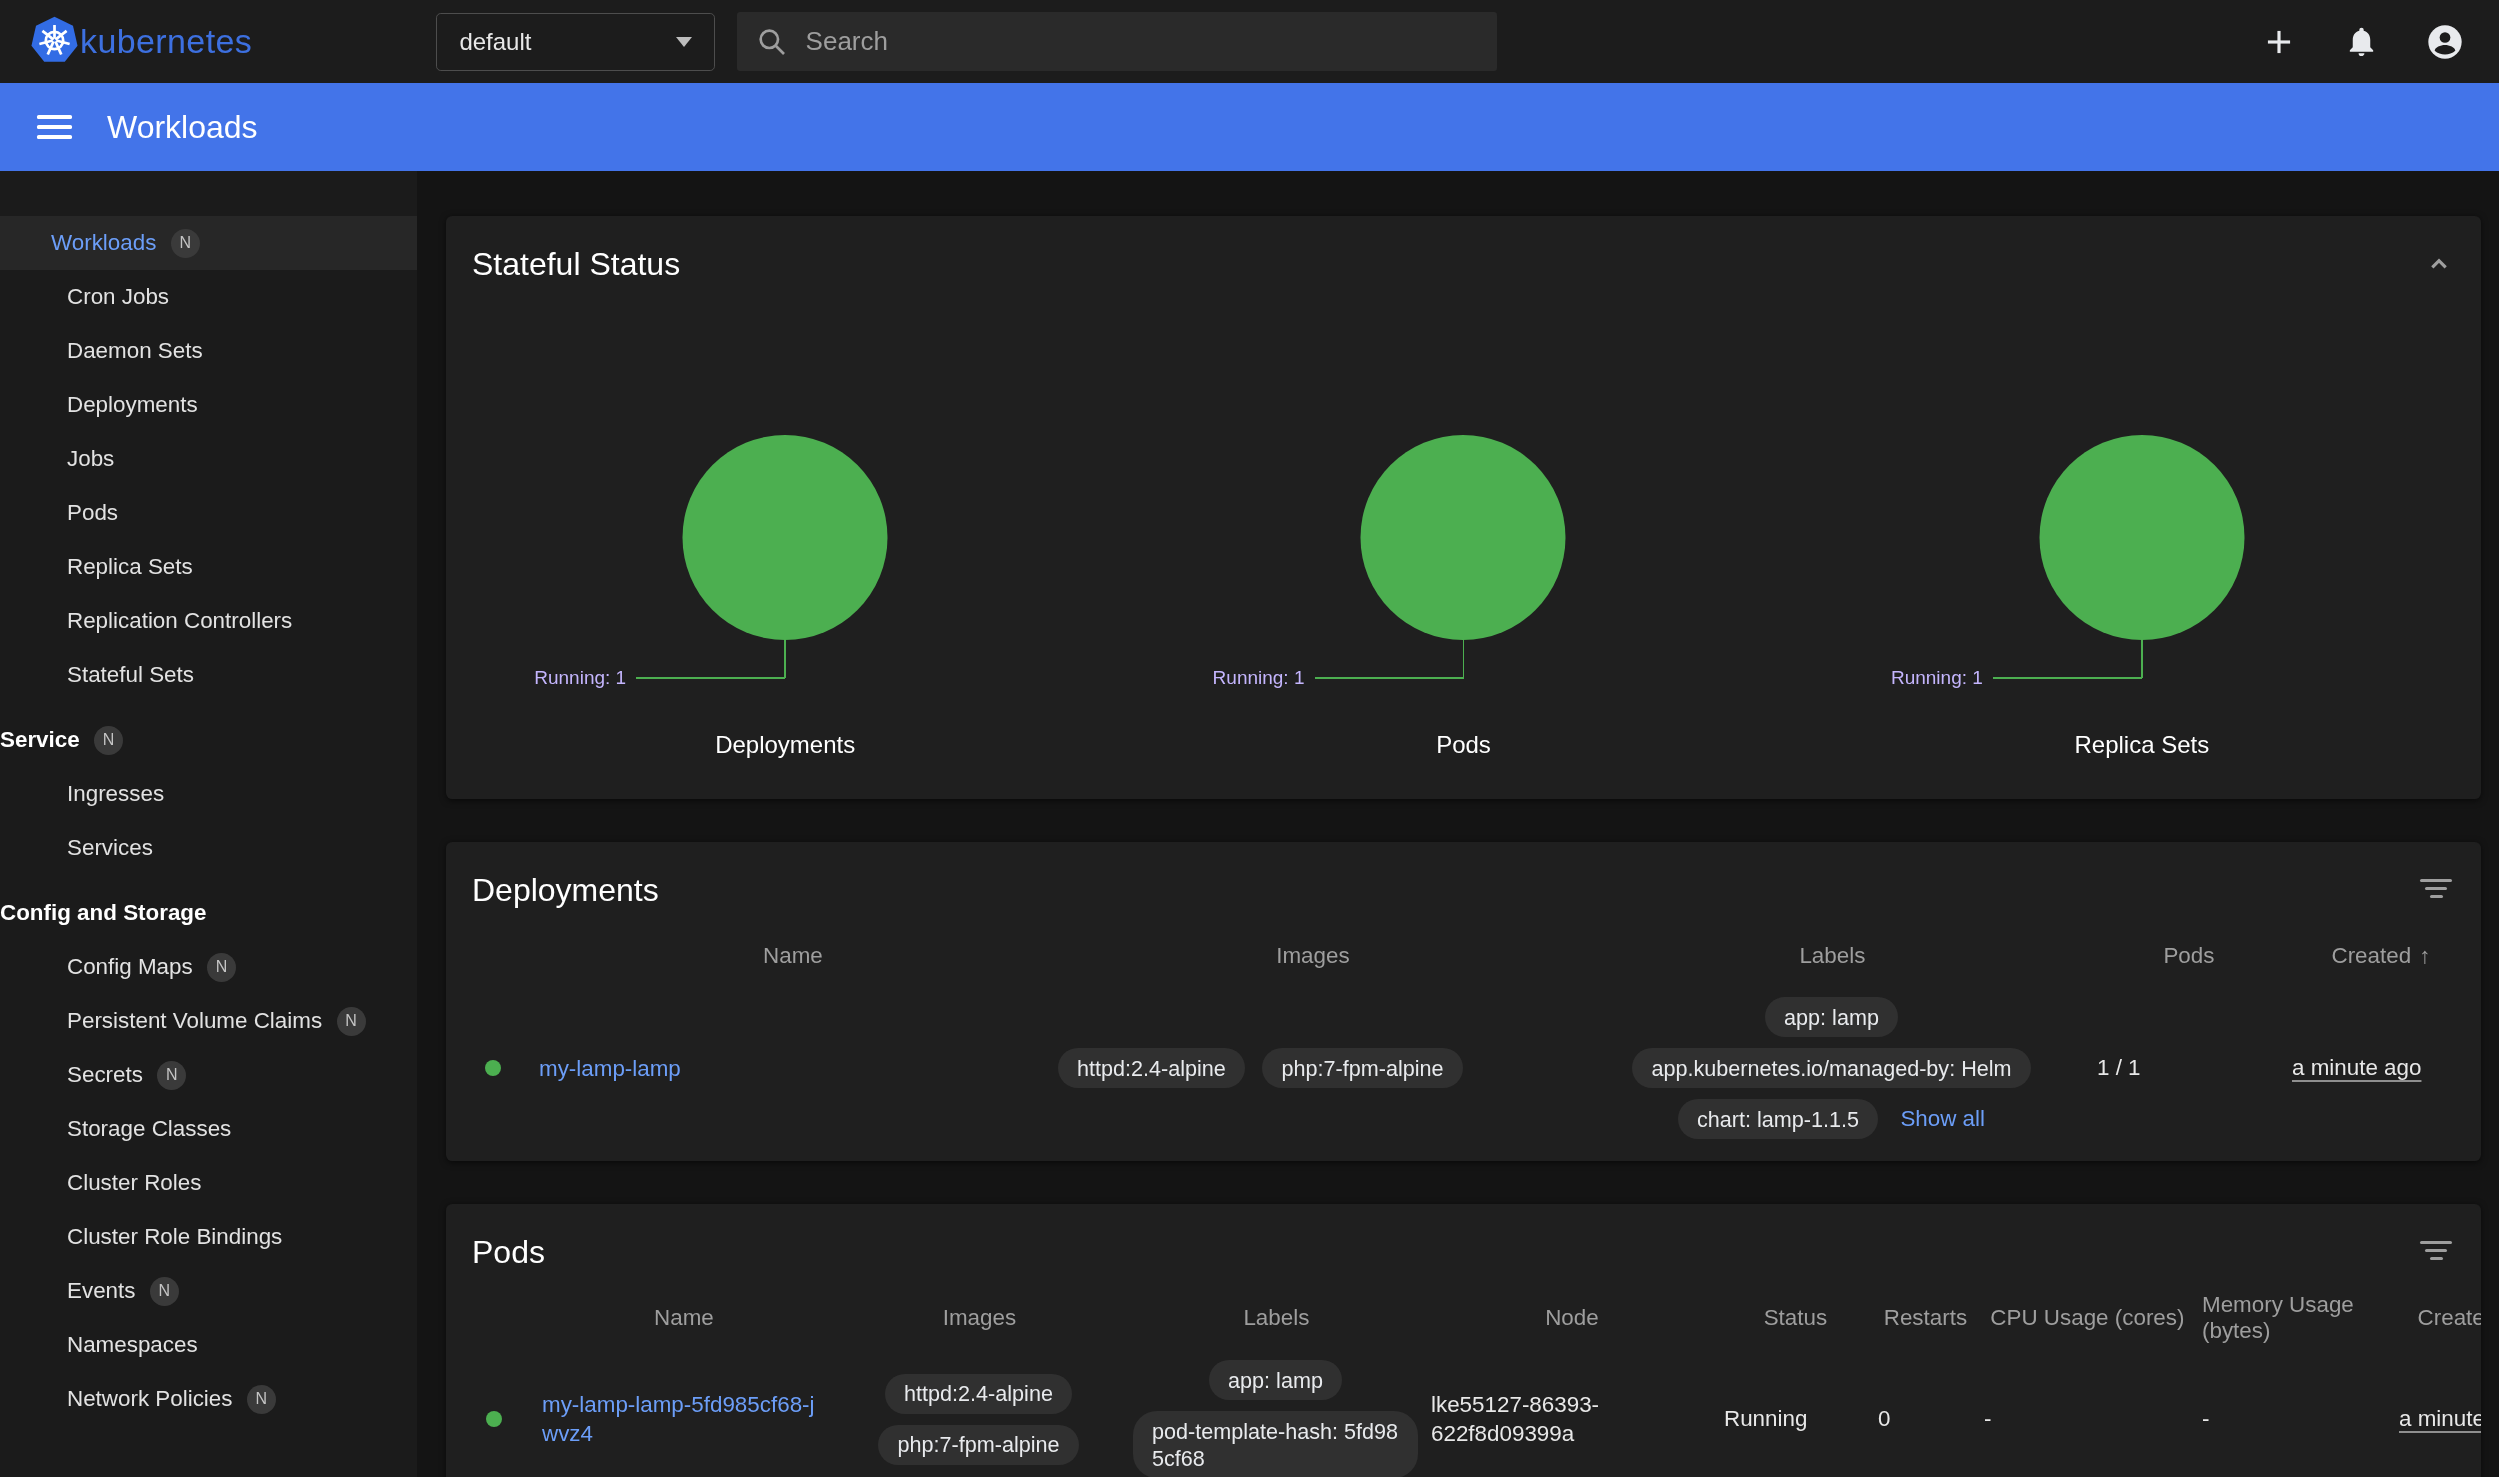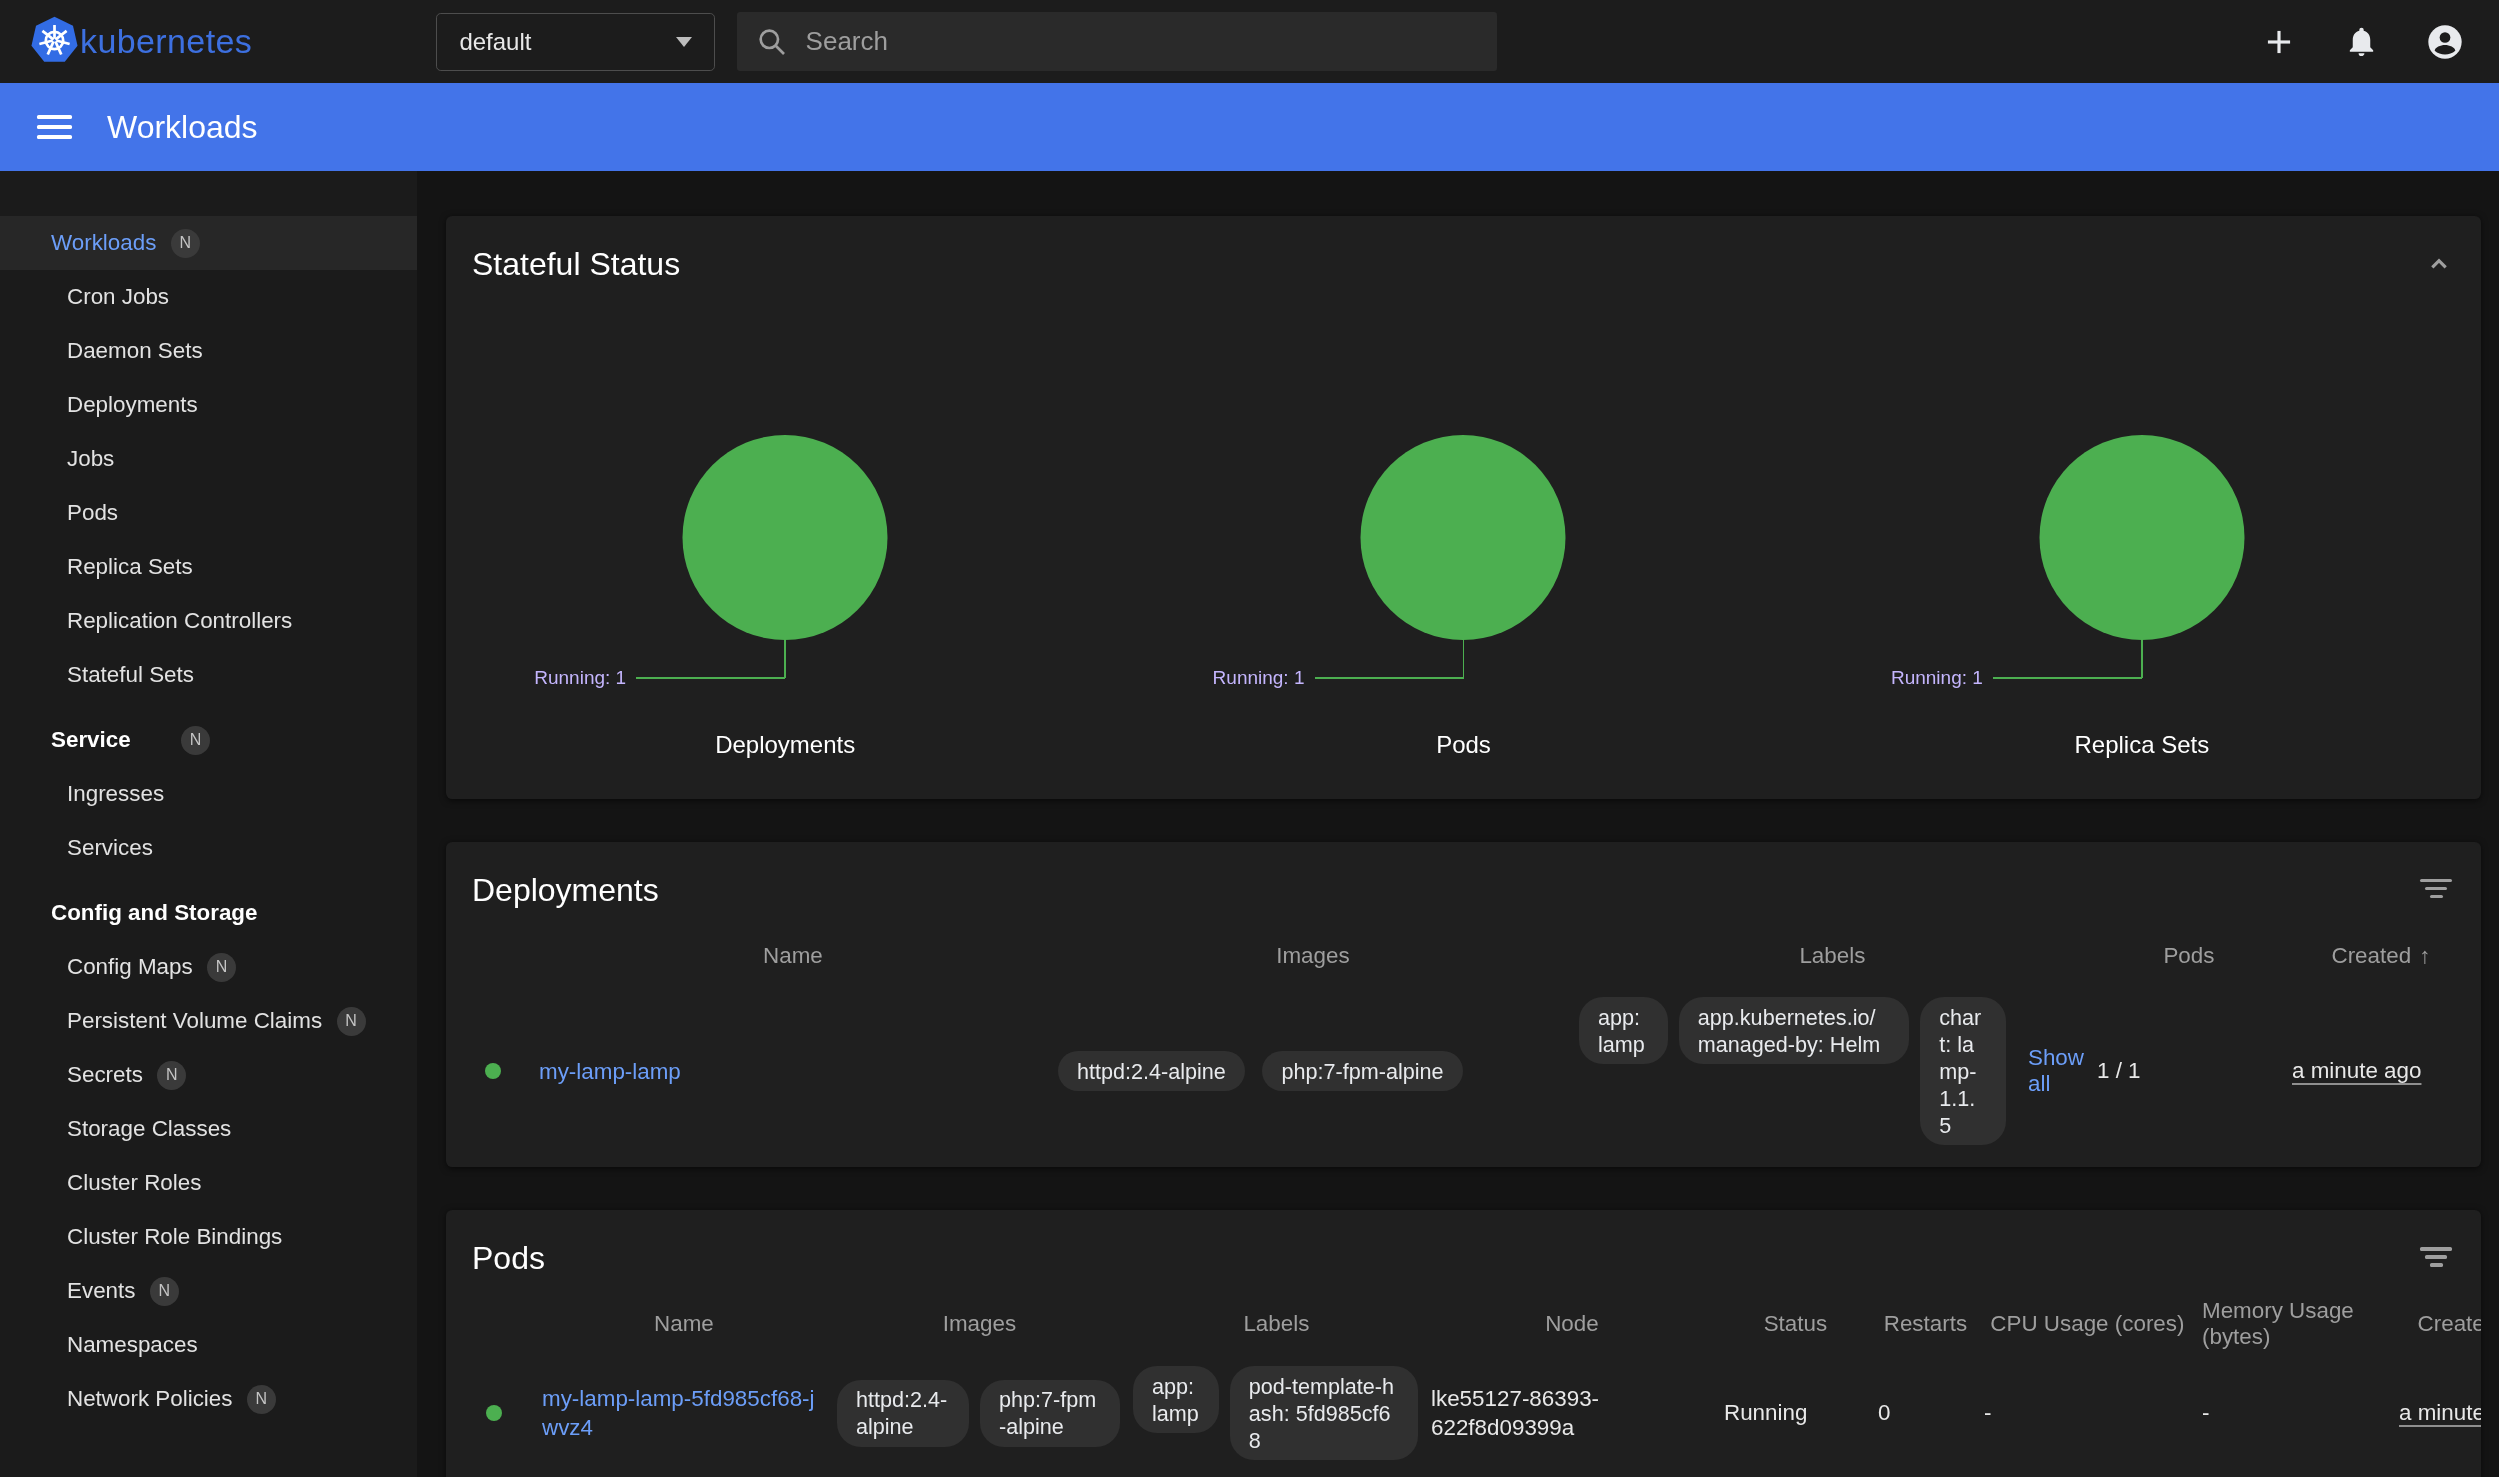--- a/index.html
+++ b/index.html
@@ -31,21 +31,21 @@
 
   
   .shell { display:flex; height:1306px; }
   .sidebar { width:417px; background:#1b1b1b; padding-top:45px; flex-shrink:0; overflow:hidden; }
   .content { flex:1; padding:45px 19px 0 29px; overflow:hidden; }
 
   
   .nav-top, .nav-item, .nav-header { height:54px; display:flex; align-items:center; font-size:22.4px; color:#e2e2e2; }
   .nav-top { padding-left:51px; font-weight:500; cursor:pointer; }
   .nav-top.active { background:#272727; color:#6c9ef8; }
-  .nav-header { padding-left:51px; font-weight:700; color:#ffffff; margin-top:11.2px;gap:36px; }
+  .nav-header { font-weight:700; color:#ffffff; margin-top:11.2px; }
   .nav-item { padding-left:67px; cursor:pointer; }
   .badge { margin-left:14.4px; width:29px; height:29px; border-radius:50%; background:#3a3a3a; color:#c4c4c4;
            font-size:16px; font-weight:400; display:flex; align-items:center; justify-content:center; flex-shrink:0; }
 
   
   .card { background:#1f1f1f; border-radius:6.4px; box-shadow:0 1.6px 6.4px rgba(0,0,0,.55); position:relative; overflow:hidden; }
   .card + .card { margin-top:43px; }
   .card-head { padding:29px 26px 0 26px; display:flex; align-items:flex-start; }
   .card-title { font-size:32px; color:#ffffff; font-weight:400; line-height:38px; }
   .head-action { margin-left:auto; cursor:pointer; display:flex; padding-top:3.2px; }
@@ -72,21 +72,21 @@
   .trow { font-size:22.4px; color:#e8e8e8; padding:16px 0 22.4px 0; }
   .dep-grid { grid-template-columns:93px 519px 521px 518px 195px 1fr; }
   .pods-grid { grid-template-columns:96px 295px 296px 298px 293px 154px 106px 218px 197px 128px; }
   .dot-cell { display:flex; justify-content:center; }
   .status-dot { width:16px; height:16px; border-radius:50%; background:#4caf50; }
   .link { color:#6c9ef8; cursor:pointer; }
   .name-cell { word-break:break-all; padding-right:19px; line-height:29px; }
   .chip { display:inline-block; background:#303030; color:#e8eaed; font-size:21.6px; padding:6.4px 19px;
           border-radius:24px; max-width:100%; word-break:break-all; line-height:27px; }
   .chip-row { display:flex; gap:17.6px; align-items:center; flex-wrap:wrap; }
-  .chip-col { display:flex; flex-direction:row; gap:11.2px; align-items:flex-start; padding-right:13px; }
+  .chip-col { display:flex; flex-direction:column; gap:11.2px; align-items:center; padding-right:13px; }
   .labels-line { display:flex; align-items:center; gap:22.4px; }
   .created { text-decoration:underline; text-decoration-color:#8f8f8f; text-underline-offset:4.8px; white-space:nowrap; }
   .sort { margin-left:8px; color:#9e9e9e; }
   .node-cell { padding-right:16px; line-height:29px; }
   .hdr-flex { display:flex; align-items:center; white-space:nowrap; cursor:pointer;justify-content:center; }
 </style>
 </head>
 <body>
 
 <div class="topbar">

